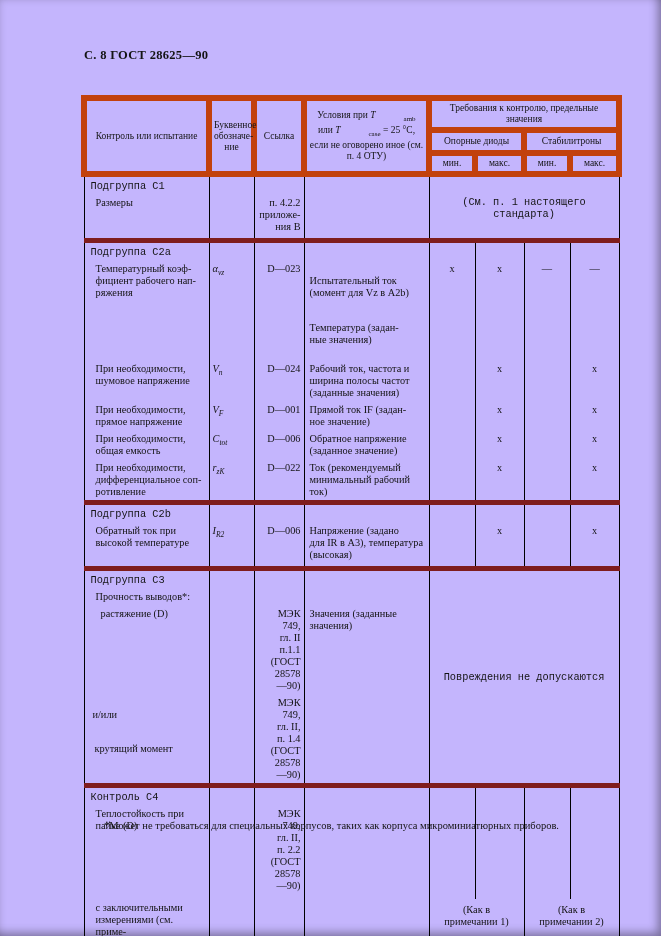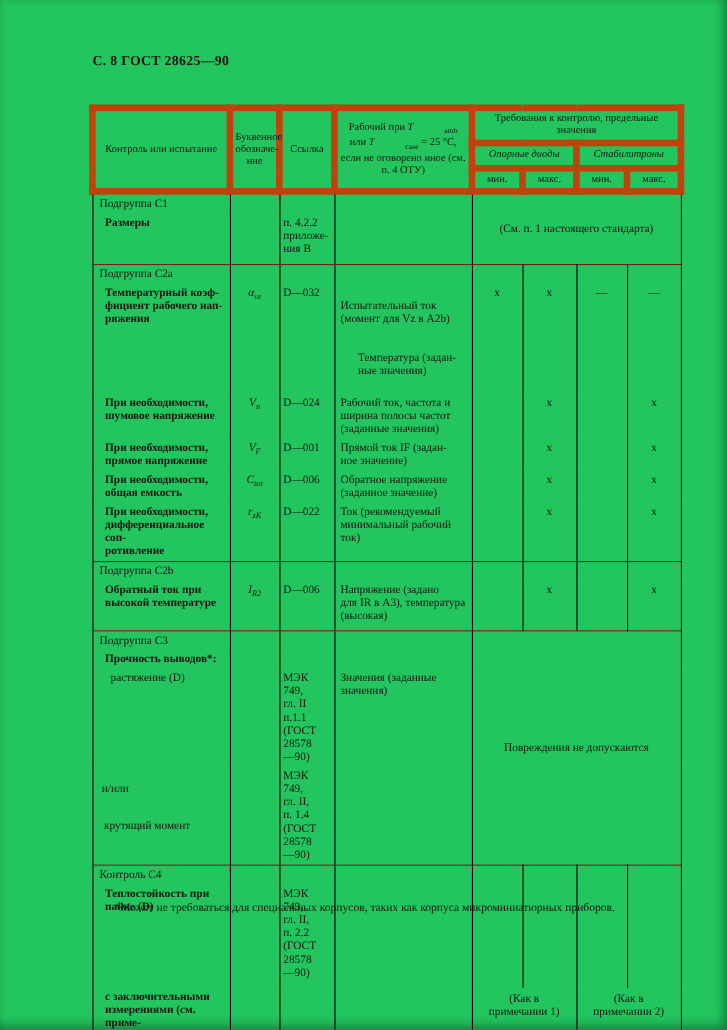--- a/index.html
+++ b/index.html
@@ -4,61 +4,61 @@
 <style>
   html,body{margin:0;padding:0;}
   body{
     width:661px;height:936px;
     background:#b8b7b5;
     font-family:"Liberation Serif", serif;
     color:#141414;
   }
   .page{
     position:relative;width:661px;height:936px;overflow:hidden;
-    background:#22c55e;
+    background:#c4b5fd;
     box-shadow:inset -7px -7px 10px -4px rgba(0,0,0,.38), inset 3px 3px 8px -5px rgba(0,0,0,.25);
   }
   .page-header{
     position:absolute;left:84px;top:48px;
     font-size:12.5px;font-weight:bold;letter-spacing:.3px;
   }
   table.doc-table{
     position:absolute;left:81px;top:95px;width:535px;
     border-collapse:collapse;border:1px solid #000;
     table-layout:fixed;
   }
   th,td{box-sizing:border-box;}
   thead th{
     border:6px solid #c2410c;
     font-weight:normal;font-size:9.5px;line-height:11px;
     vertical-align:middle;text-align:center;
     padding:2px 2px;white-space:pre-line;
   }
   tr.h1 th{height:27px;}
-  tr.h2 th{height:23px;font-style:italic;}
+  tr.h2 th{height:23px;}
   tr.h3 th{height:21px;}
   td{
     border-left:1px solid #000;border-right:1px solid #000;
     vertical-align:top;
     font-size:10.3px;line-height:12px;
     padding:3px 3px 2px 3px;
     white-space:pre-line;
   }
-  tbody.sec tr:first-child td{border-top:1px solid #7f1d1d;}
+  tbody.sec tr:first-child td{border-top:5px solid #7f1d1d;font-family:Liberation Mono, monospace;}
   td.lbl{padding-left:6px;text-align:left;}
-  td.lbl.ind{padding-left:11px;font-weight:bold;}
+  td.lbl.ind{padding-left:11px;}
   td.lbl.ind2{padding-left:16px;}
-  td.sym{text-align:center;font-style:italic;}
+  td.sym{text-align:left;font-style:italic;}
   td.sym sub{font-size:7.5px;font-style:italic;}
-  td.ref{text-align:left;}
+  td.ref{text-align:right;}
   td.cond{text-align:left;padding-left:5px;}
   td.mark{text-align:center;}
   td.note{vertical-align:middle;text-align:center;}
   td.note.sm{vertical-align:top;padding-top:5px;}
-  .mt{margin-top:11px;margin-left:16px;}
+  .mt{margin-top:11px;}
   .joiner{padding-left:2px;}
   .gap{margin-top:10px;padding-left:4px;}
   
   tr.r-title{height:17px;}
   tr.r-c1{height:46px;}
   tr.r-a1{height:58px;}
   tr.r-a2{height:38px;}
   tr.r-a3{height:28px;}
   tr.r-a4{height:28px;}
   tr.r-a5{height:44px;}
@@ -92,21 +92,21 @@
         <col style="width:49px">
     </colgroup>
 
     <thead>
       <tr class="h1">
         <th rowspan="3">Контроль или испытание</th>
         <th rowspan="3">Буквенное
 обозначе-
 ние</th>
         <th rowspan="3">Ссылка</th>
-        <th rowspan="3"><span>Рабочий при </span><span><i>T</i><sub class="hsub">amb</sub></span><span> или </span><span><i>T</i><sub class="hsub">case</sub></span><span> = 25 °С, если не оговорено иное (см. п. 4 ОТУ)</span></th>
+        <th rowspan="3"><span>Условия при </span><span><i>T</i><sub class="hsub">amb</sub></span><span> или </span><span><i>T</i><sub class="hsub">case</sub></span><span> = 25 °С, если не оговорено иное (см. п. 4 ОТУ)</span></th>
         <th colspan="4">Требования к контролю, предельные значения</th>
       </tr>
       <tr class="h2">
         <th colspan="2">Опорные диоды</th>
         <th colspan="2">Стабилитроны</th>
       </tr>
       <tr class="h3">
         <th>мин.</th>
         <th>макс.</th>
         <th>мин.</th>
@@ -141,21 +141,21 @@
         <td></td>
         <td></td>
         <td></td>
         <td></td>
       </tr>
       <tr class="r-a1">
         <td class="lbl ind">Температурный коэф-
 фициент рабочего нап-
 ряжения</td>
         <td class="sym"><i>α</i><sub>vz</sub></td>
-        <td class="ref">D—032</td>
+        <td class="ref">D—023</td>
         <td class="cond">
           <div>Испытательный ток
 (момент для Vz в А2b)</div>
           <div class="mt">Температура (задан-
 ные значения)</div>
         </td>
         <td class="mark">x</td>
         <td class="mark">x</td>
         <td class="mark">—</td>
         <td class="mark">—</td>

